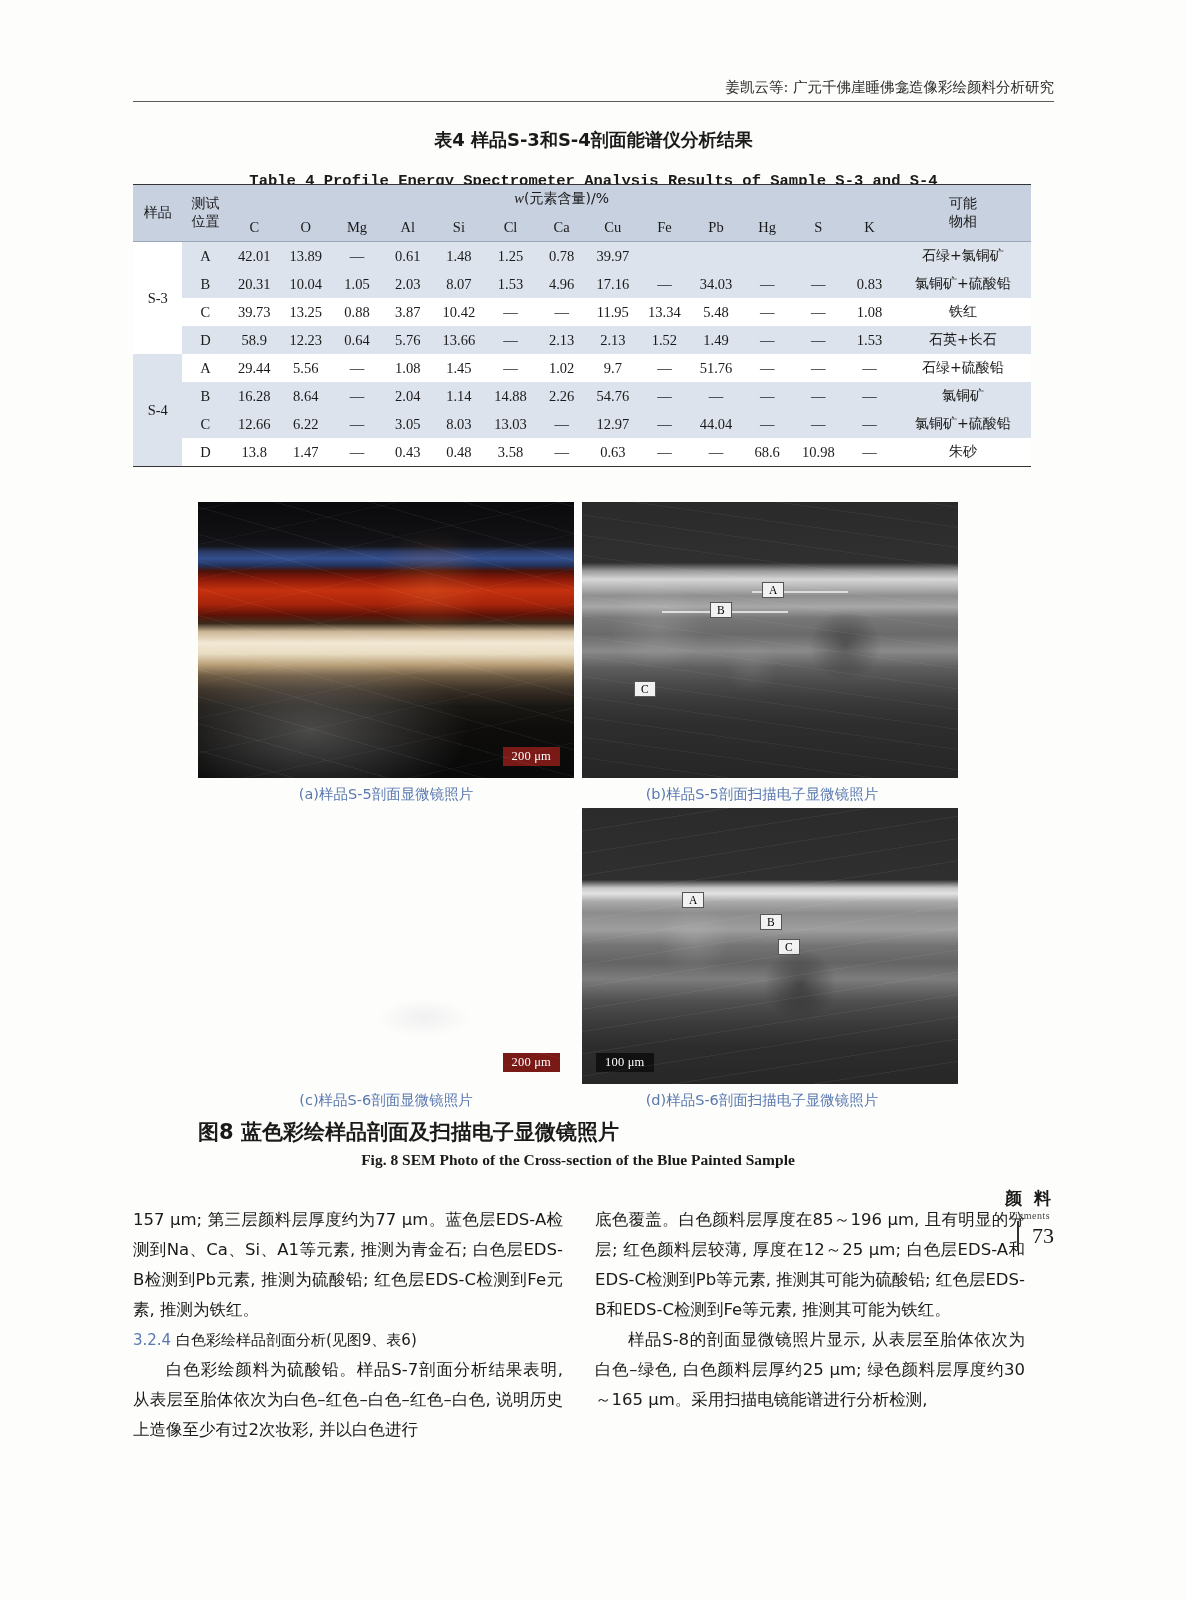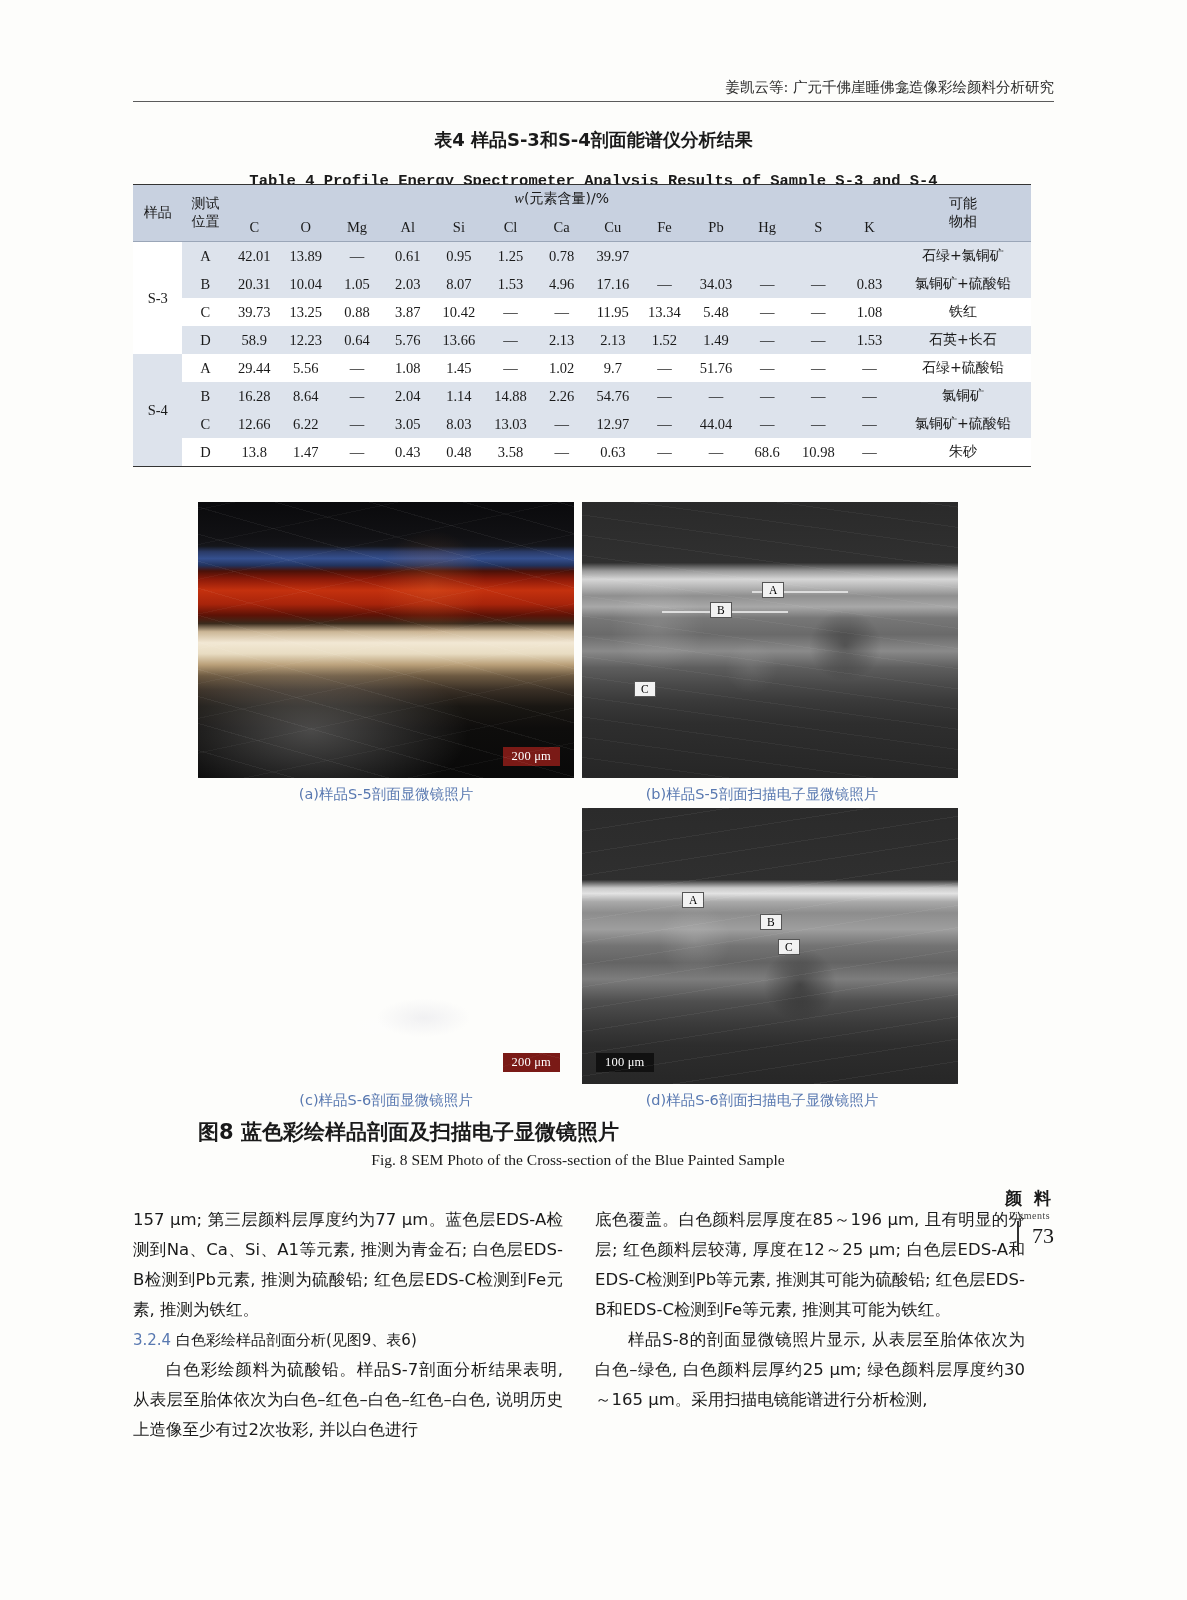--- a/index.html
+++ b/index.html
@@ -180,21 +180,21 @@
   }
   .caprow { display:flex; }
 
   .fig-cap-cn {
     margin-top:4px; width:760px;
     font-size:21px; font-weight:bold;
     font-family:"DejaVu Sans", sans-serif;
   }
   .fig-cap-en {
     margin-top:5px; text-align:center; width:760px;
-    font-size:15.5px; font-weight:normal;
+    font-size:15.5px; font-weight:bold;
     font-family:"Liberation Serif", serif;
   }
 
   
   .cols { position:absolute; left:133px; top:1205px; width:921px; }
   .col { width:430px; }
   .colL { position:absolute; left:0; top:0; }
   .colR { position:absolute; left:462px; top:0; }
   .col p {
     margin:0 0 0 0;
@@ -284,21 +284,21 @@
         <td>K</td>
       </tr>
 
       <tr class="rowband">
         <td rowspan="4" class="rowplain">S-3</td>
         <td>A</td>
         <td>42.01</td>
         <td>13.89</td>
         <td>—</td>
         <td>0.61</td>
-        <td>0.95</td>
+        <td>1.48</td>
         <td>1.25</td>
         <td>0.78</td>
         <td>39.97</td>
         <td></td>
         <td></td>
         <td></td>
         <td></td>
         <td></td>
         <td class="cn">石绿+氯铜矿</td>
       </tr>

